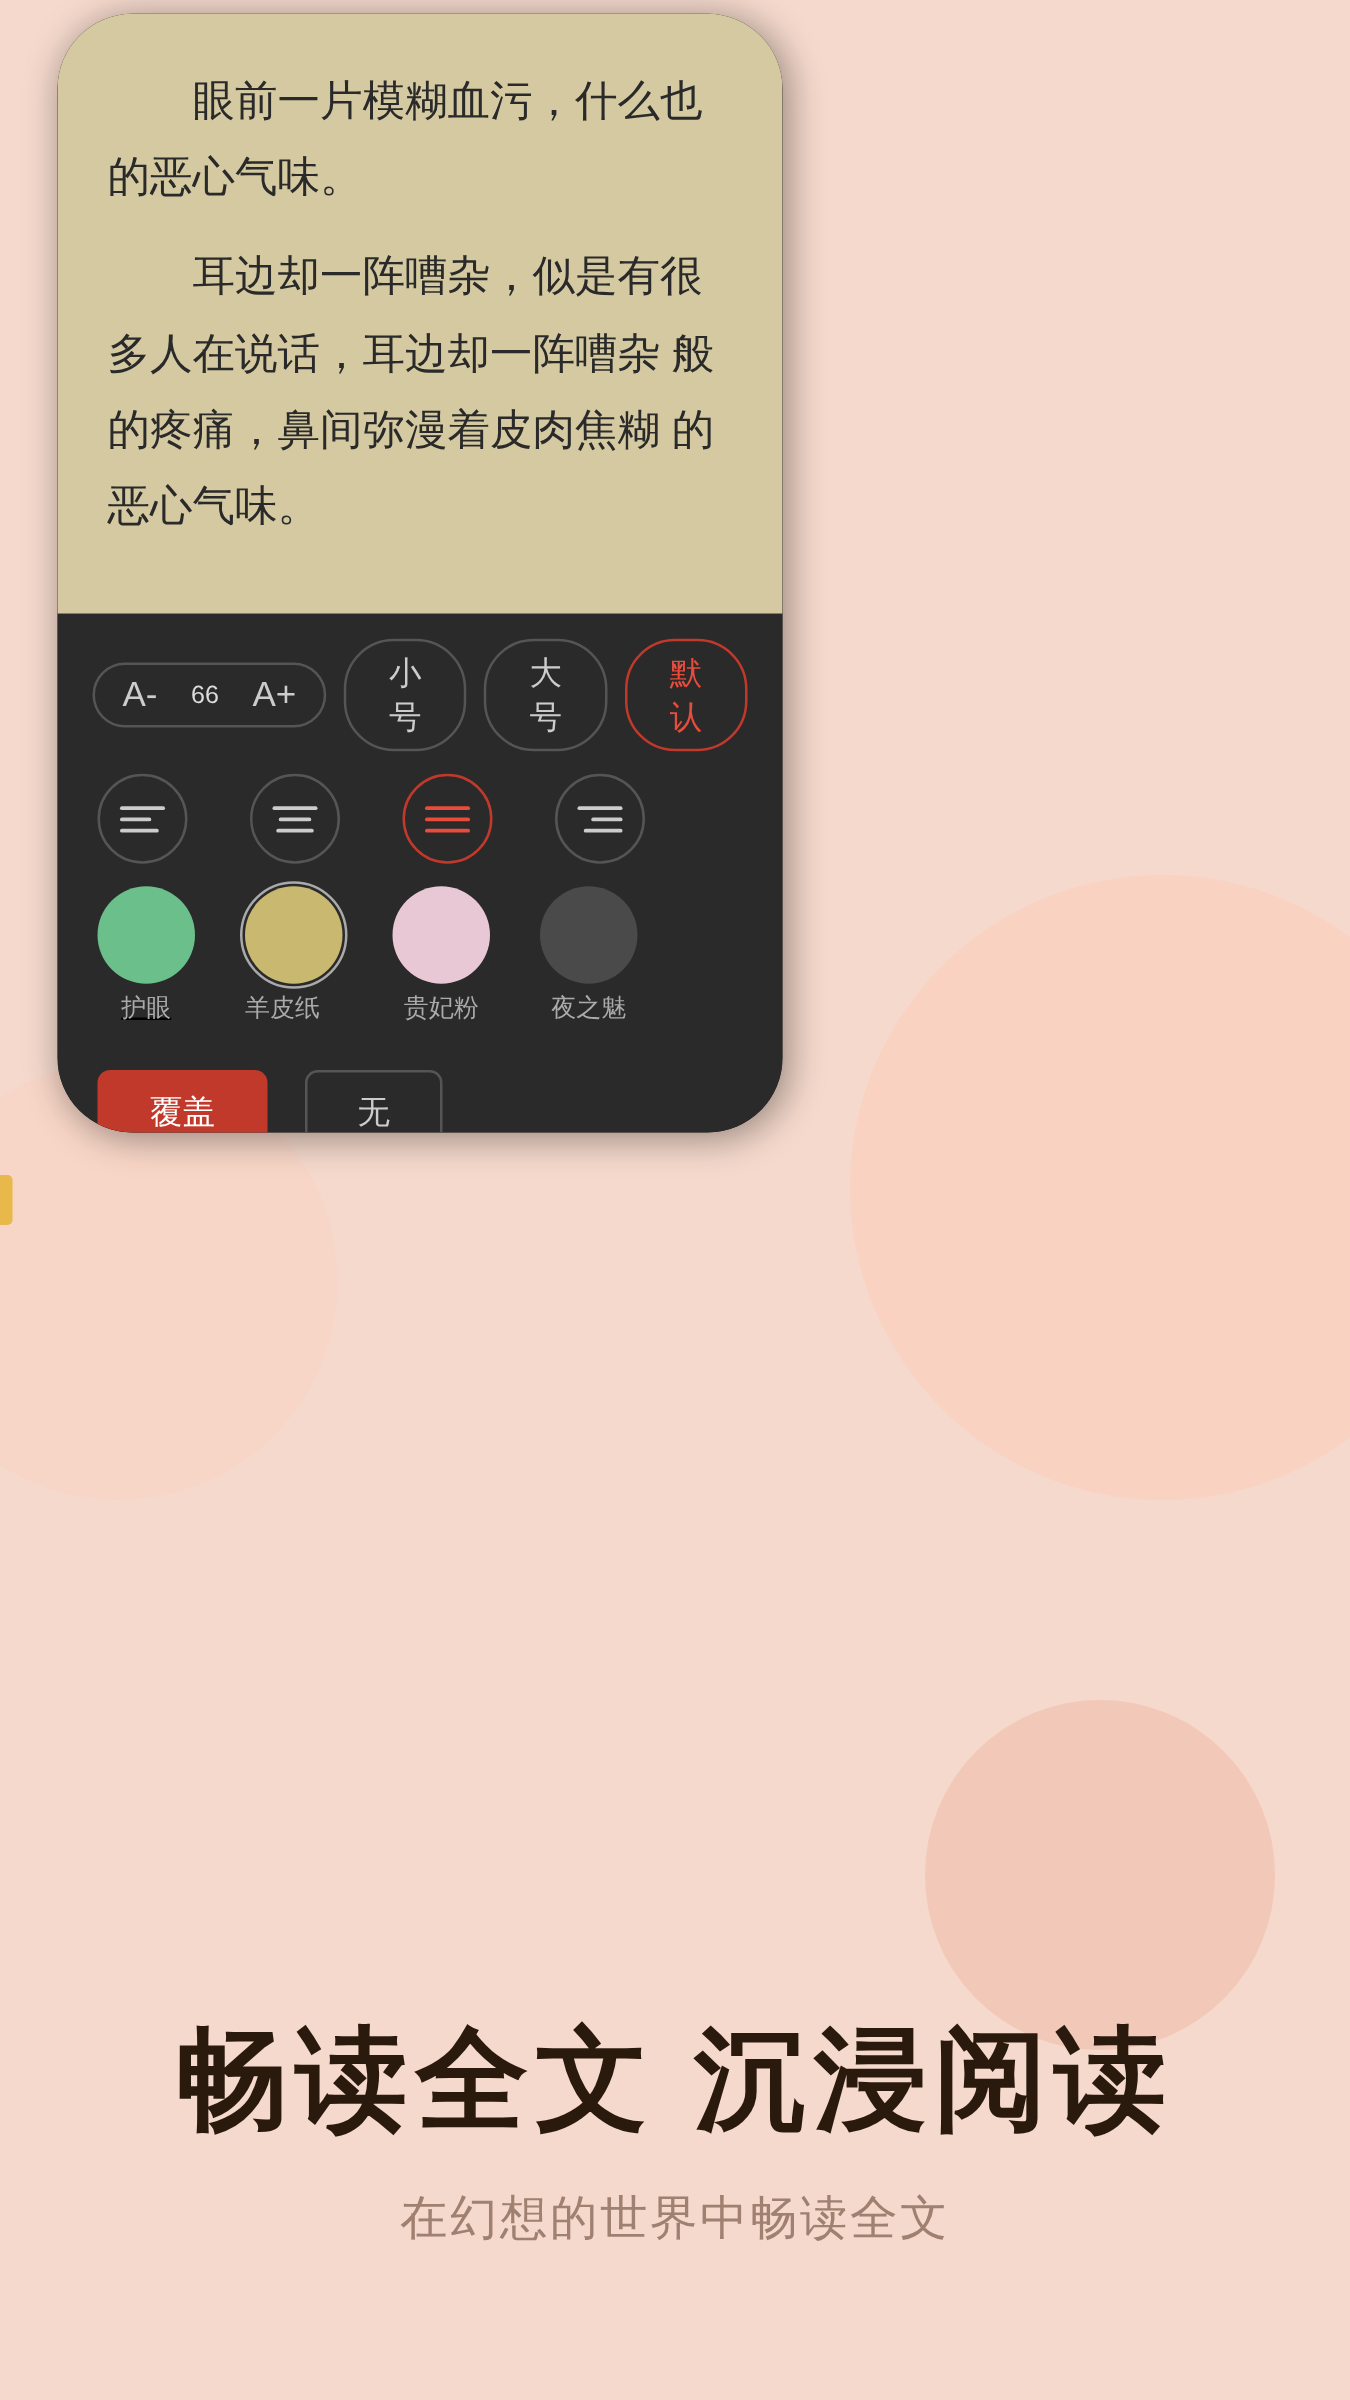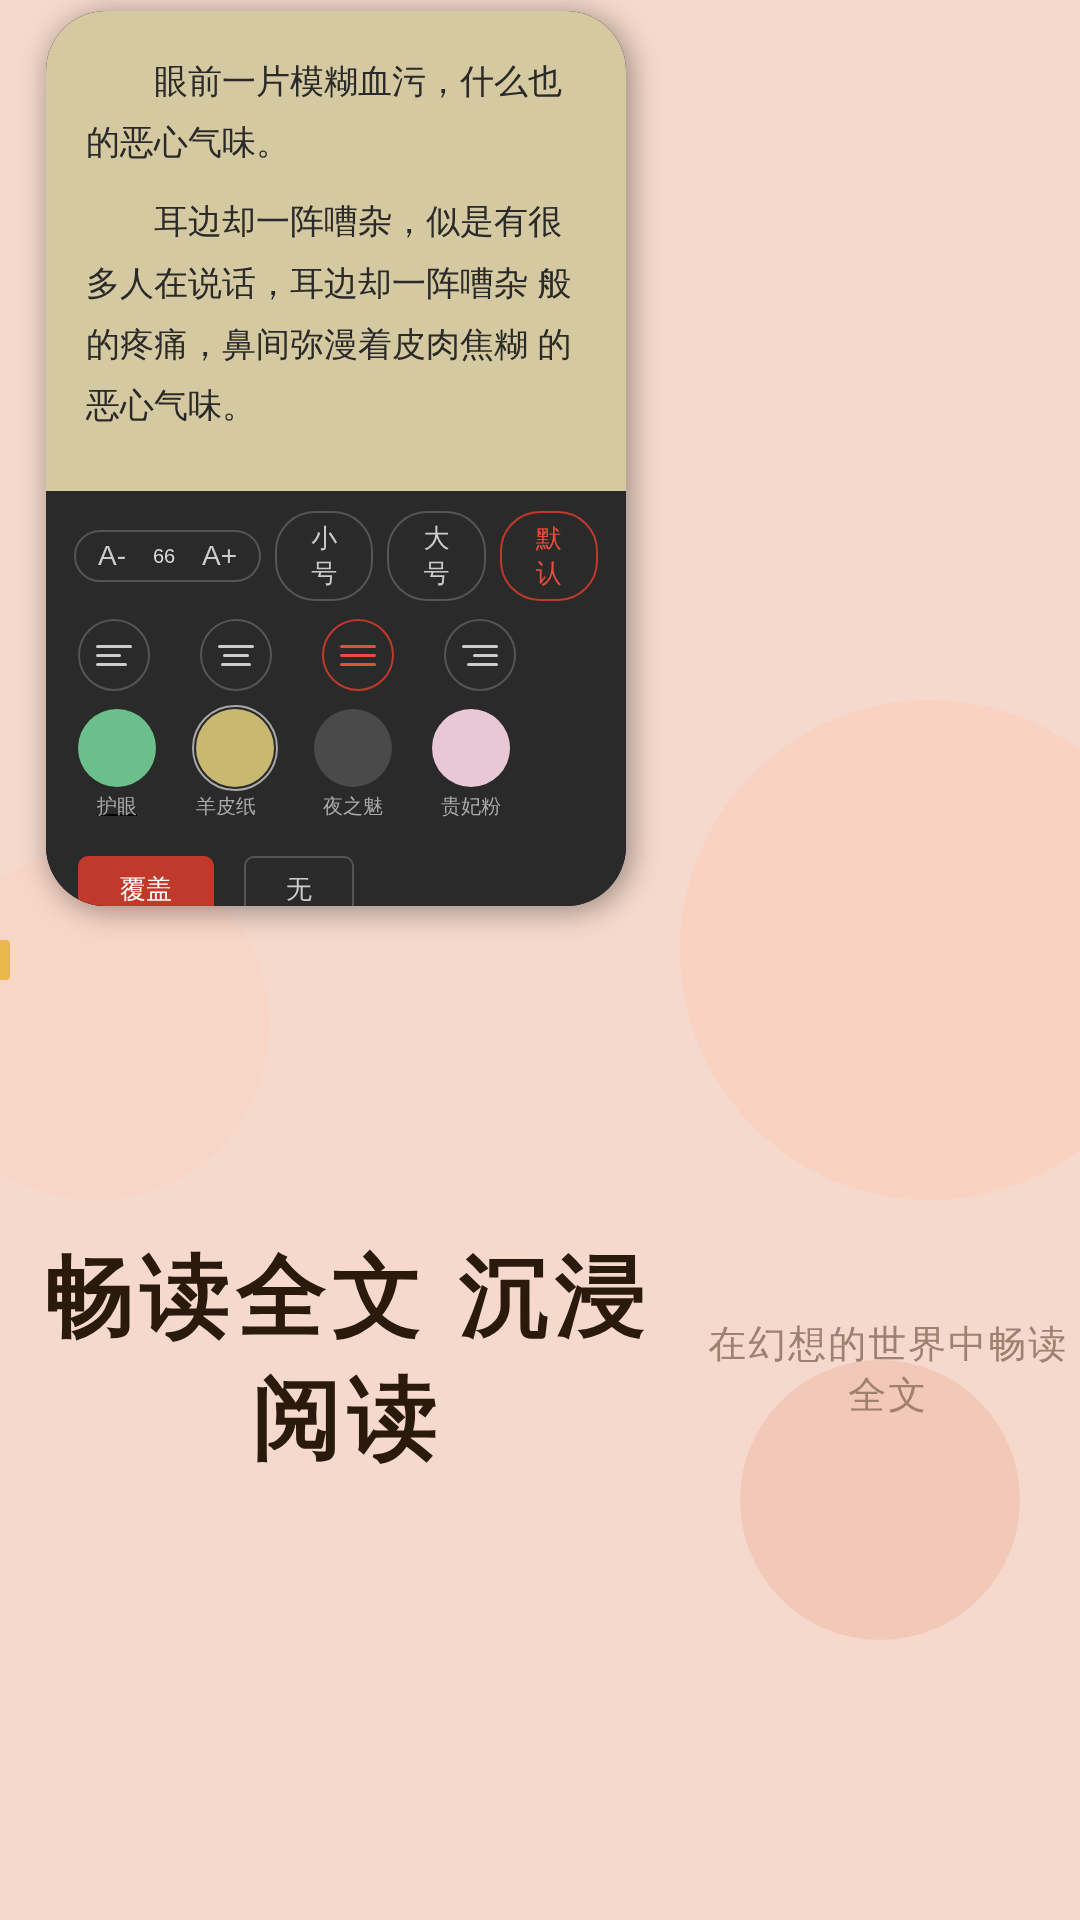--- a/index.html
+++ b/index.html
@@ -277,21 +277,21 @@
 
     
     .bottom-section {
       position: absolute;
       top: 940px;
       left: 0;
       right: 0;
       bottom: 0;
       z-index: 5;
       display: flex;
-      flex-direction: row;
+      flex-direction: column;
       align-items: center;
       justify-content: flex-end;
       padding-bottom: 120px;
     }
 
     .main-title {
       font-size: 90px;
       font-weight: 800;
       color: #2a1a0e;
       letter-spacing: 6px;
@@ -391,26 +391,26 @@
       <div class="theme-row">
         <div style="position:relative; display:flex; flex-direction:column; align-items:center; gap:6px;text-decoration:underline;">
           <button class="theme-btn" style="background:#6abf8a;"></button>
           <span style="font-size:20px; color:#aaa; white-space:nowrap;">护眼</span>
         </div>
         <div style="position:relative; display:flex; flex-direction:column; align-items:flex-start; gap:6px;">
           <button class="theme-btn active-theme" style="background:#c8b870;"></button>
           <span style="font-size:20px; color:#aaa; white-space:nowrap;">羊皮纸</span>
         </div>
         <div style="position:relative; display:flex; flex-direction:column; align-items:center; gap:6px;">
+          <button class="theme-btn" style="background:#e8c8d4;"></button>
+          <span style="font-size:20px; color:#aaa; white-space:nowrap;">贵妃粉</span>
+        </div>
+        <div style="position:relative; display:flex; flex-direction:column; align-items:center; gap:6px;">
           <button class="theme-btn" style="background:#4a4a4a;"></button>
           <span style="font-size:20px; color:#aaa; white-space:nowrap;">夜之魅</span>
-        </div>
-        <div style="position:relative; display:flex; flex-direction:column; align-items:center; gap:6px;">
-          <button class="theme-btn" style="background:#e8c8d4;"></button>
-          <span style="font-size:20px; color:#aaa; white-space:nowrap;">贵妃粉</span>
         </div>
       </div>
 
       <div class="divider"></div>
 
       <div class="mode-row">
         <button class="mode-btn active">覆盖</button>
         <button class="mode-btn">无</button>
       </div>
 

